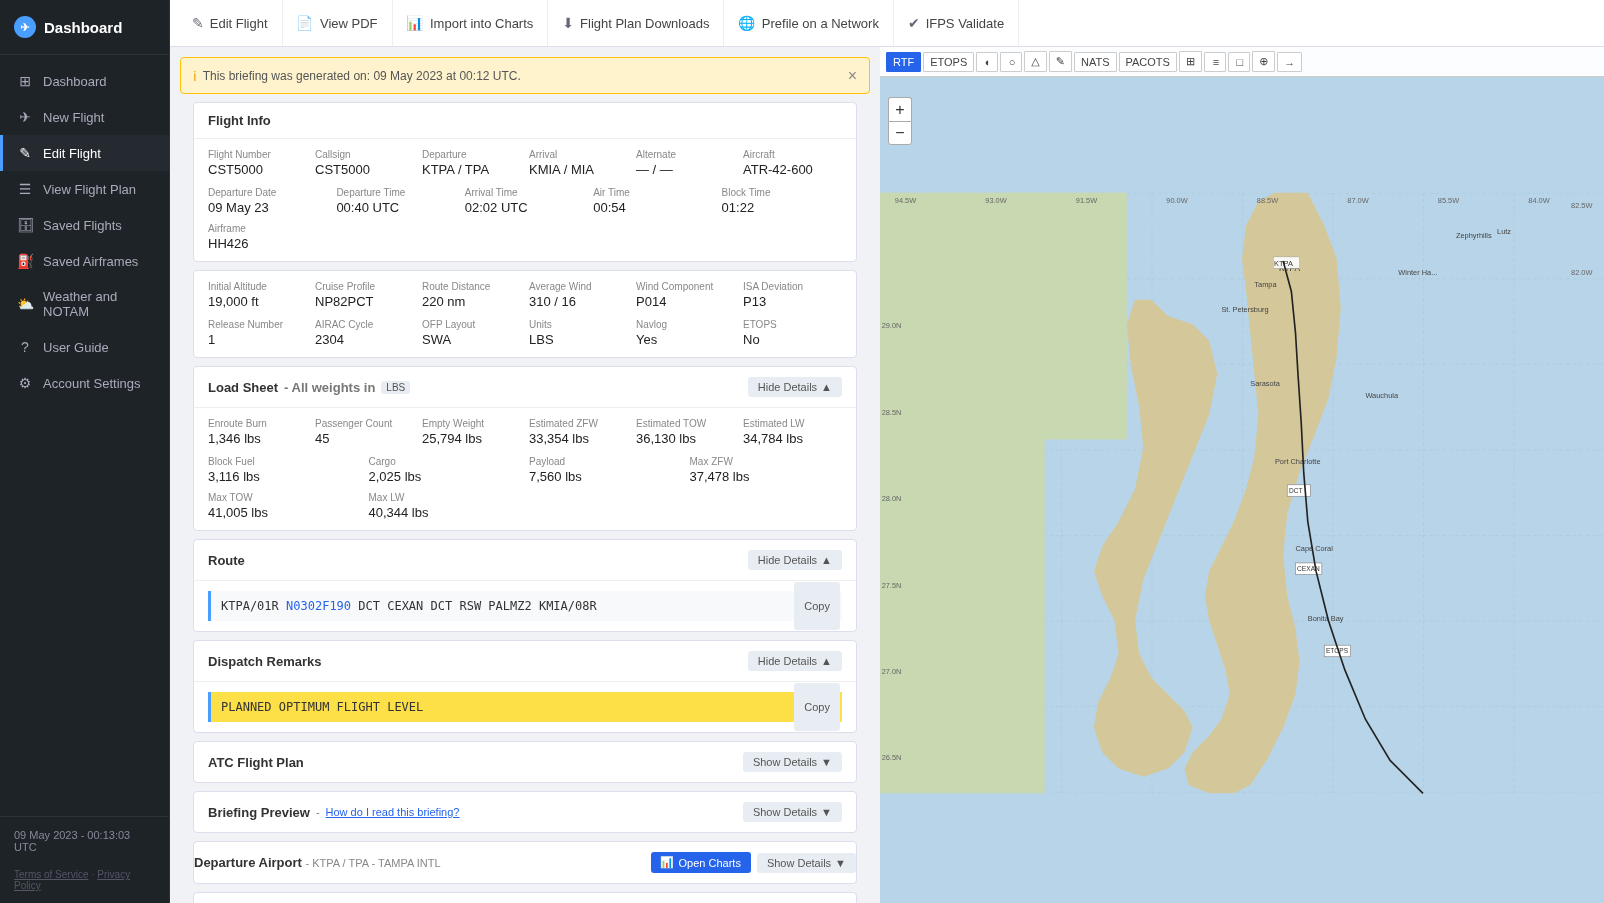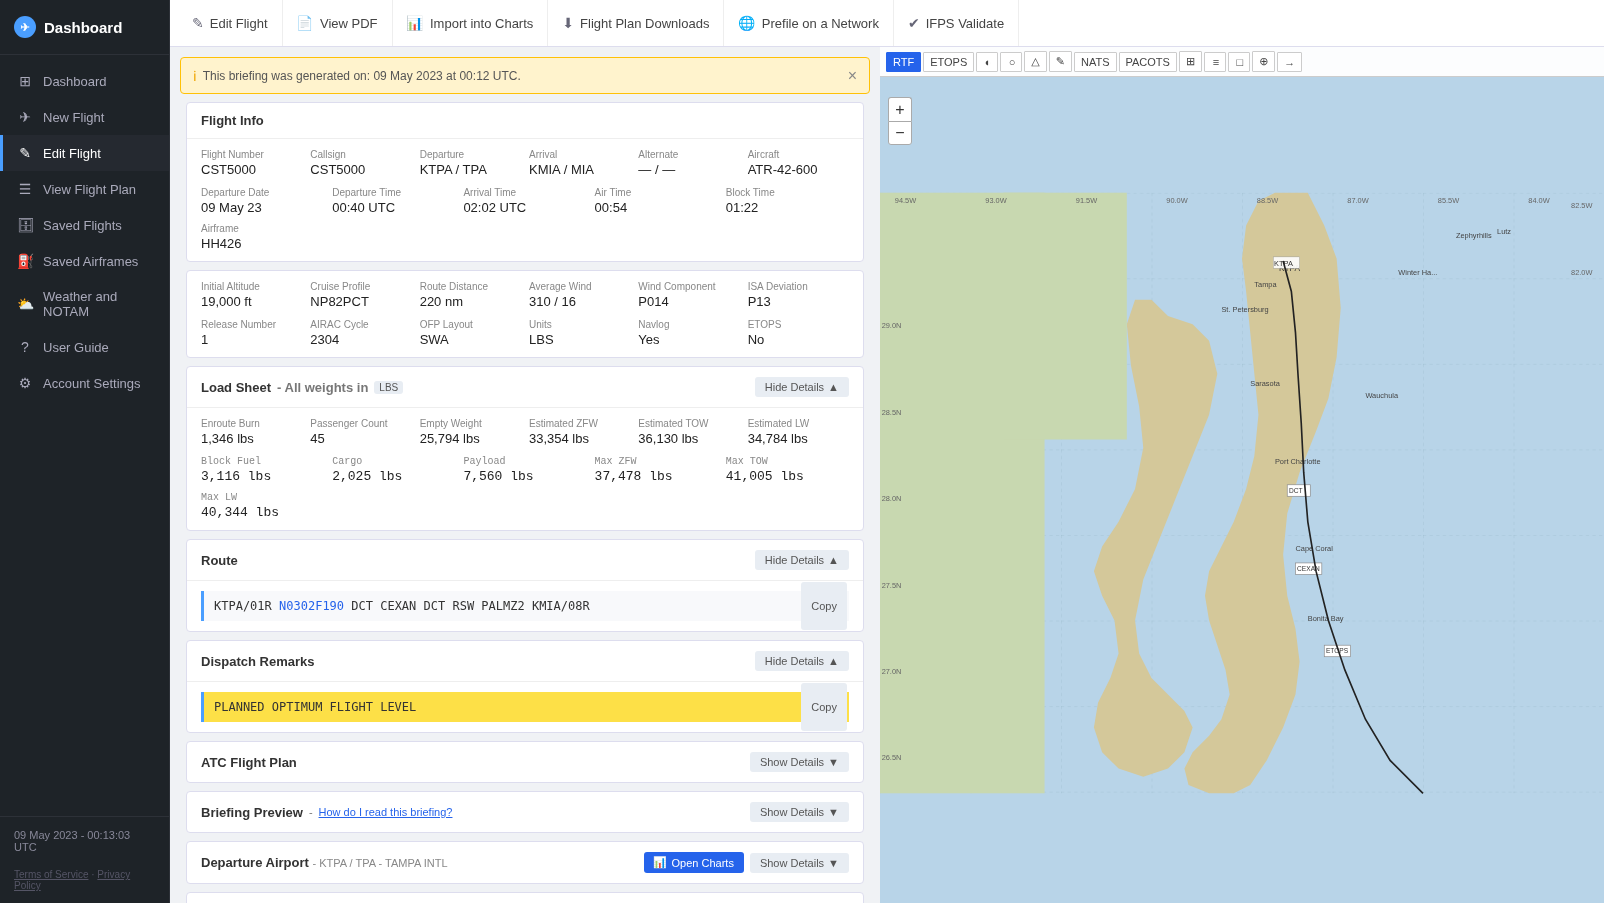--- a/index.html
+++ b/index.html
@@ -110,21 +110,21 @@
     }
     .alert-banner .alert-left { display: flex; align-items: center; gap: 6px; }
     .alert-banner .alert-icon { color: #f0a500; font-size: 14px; }
     .alert-banner .close-btn { cursor: pointer; color: #888; font-size: 16px; }
 
     
     .section-card {
       background: #fff;
       border: 1px solid #dde;
       border-radius: 4px;
-      margin: 8px 16px;
+      margin: 8px 23px;
     }
     .section-header {
       padding: 10px 14px;
       font-weight: 600;
       font-size: 13px;
       color: #333;
       border-bottom: 1px solid #eee;
       display: flex;
       align-items: center;
       justify-content: space-between;
@@ -308,21 +308,21 @@
       text-decoration: underline;
       cursor: pointer;
       font-weight: normal;
     }
 
     
     .airport-row {
       display: flex;
       align-items: center;
       justify-content: space-between;
-      padding: 10px 14px;
+      padding: 10px 0;
     }
     .airport-label {
       font-weight: 600;
       font-size: 13px;
       color: #333;
     }
     .airport-sub {
       font-size: 11px;
       color: #888;
       font-weight: normal;
@@ -577,21 +577,21 @@
             </div>
             <div class="info-cell">
               <div class="info-label">Estimated TOW</div>
               <div class="info-value">36,130 lbs</div>
             </div>
             <div class="info-cell">
               <div class="info-label">Estimated LW</div>
               <div class="info-value">34,784 lbs</div>
             </div>
           </div>
-          <div class="info-grid-row" style="grid-template-columns: repeat(5,1fr); font-family: Liberation Mono, monospace;">
+          <div class="info-grid-row" style="grid-template-columns: repeat(4,1fr);">
             <div class="info-cell">
               <div class="info-label">Block Fuel</div>
               <div class="info-value">3,116 lbs</div>
             </div>
             <div class="info-cell">
               <div class="info-label">Cargo</div>
               <div class="info-value">2,025 lbs</div>
             </div>
             <div class="info-cell">
               <div class="info-label">Payload</div>

